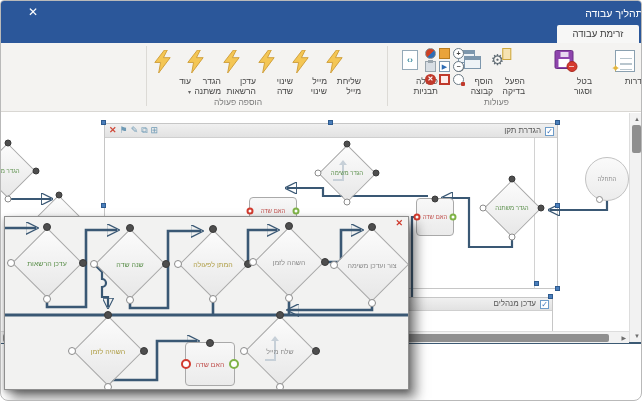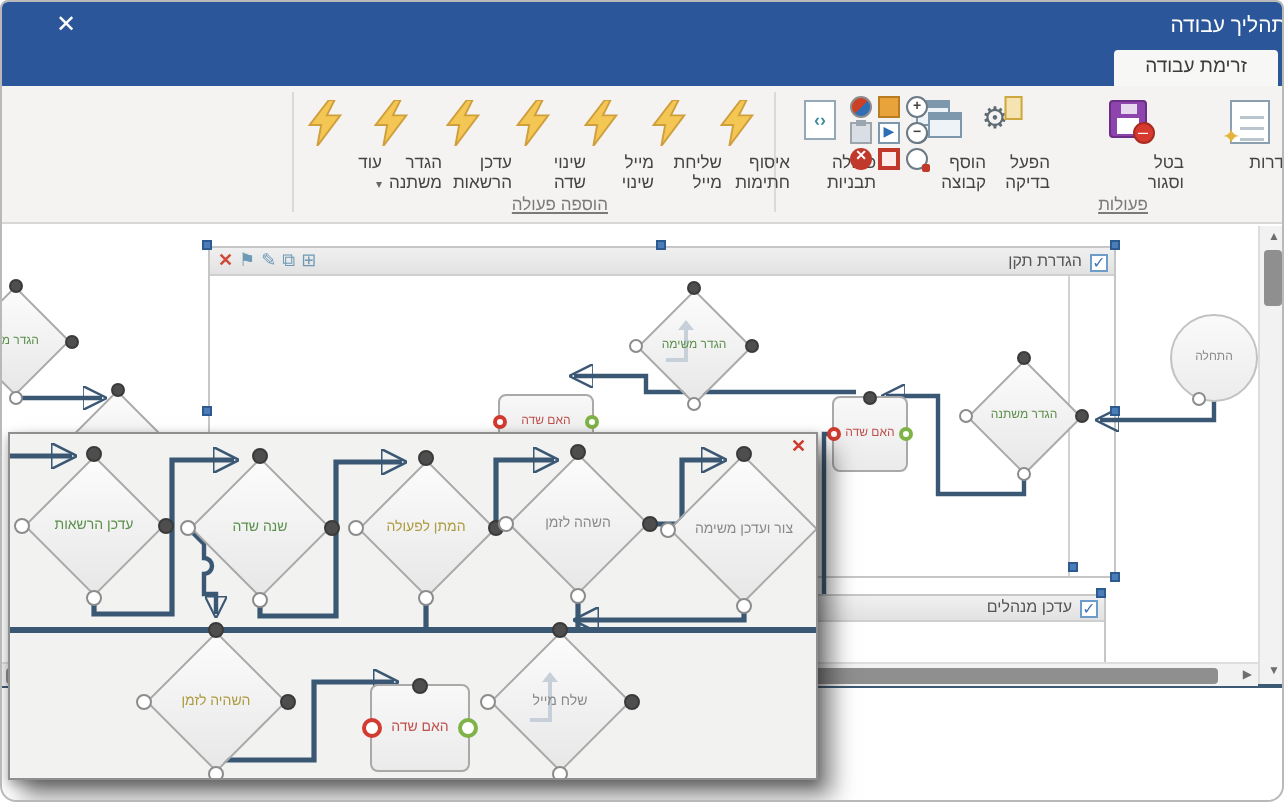--- a/index.html
+++ b/index.html
@@ -10,21 +10,21 @@
   
   .titlebar{position:absolute;left:0;top:0;width:642px;height:42px;background:#2b579a;}
   .win-title{position:absolute;right:0;top:6px;color:#fff;font-size:10.5px;direction:rtl;}
   .win-close{position:absolute;left:27px;top:4px;color:#fff;font-size:12px;cursor:pointer;}
   .tab{position:absolute;left:556px;top:24px;width:82px;height:18px;background:#f7f7f6;
        border-radius:2px 2px 0 0;text-align:center;font-size:9.5px;color:#3b3b3b;line-height:18px;direction:rtl;}
 
   
   .ribbon{position:absolute;left:0;top:42px;width:642px;height:69px;background:#f4f3f1;border-bottom:1px solid #d9d7d3;}
   .rdiv{position:absolute;top:3px;width:1px;height:60px;background:#dcdad6;}
-  .glabel{position:absolute;top:54px;font-size:8.5px;color:#7a7a7a;direction:rtl;text-align:right;width:90px;text-decoration:underline;}
+  .glabel{position:absolute;top:54px;font-size:8.5px;color:#7a7a7a;direction:rtl;text-align:left;width:90px;}
   .rbtn{position:absolute;top:3px;height:62px;text-align:center;cursor:pointer;}
   .ricon{position:relative;height:28px;margin-top:2px;}
   .rlbl{font-size:8.5px;line-height:10px;color:#444;direction:rtl;padding-left:43px;}
   .bolt{display:inline-block;margin-top:2px;}
   .more-arrow{font-size:6px;color:#666;line-height:6px;}
 
   
   .ic{position:absolute;left:50%;top:2px;transform:translateX(-50%);}
   .ic-settings{width:20px;height:22px;background:#fff;border:1px solid #8aa0b0;
     background-image:repeating-linear-gradient(#fff 0 4px,#b9c6ce 4px 5.5px);background-size:12px 18px;background-position:4px 3px;background-repeat:no-repeat;}
@@ -186,26 +186,20 @@
     <span class="si si-pin" style="left:424px;top:5px"></span>
     <span class="si si-clip" style="left:424px;top:18px"></span>
     <span class="si si-x" style="left:424px;top:31px">✕</span>
     <span class="si si-osq" style="left:438px;top:5px"></span>
     <span class="si si-asq" style="left:438px;top:18px">▶</span>
     <span class="si si-rsq" style="left:438px;top:31px"></span>
     <span class="si si-zoom" style="left:452px;top:5px">+</span>
     <span class="si si-zoom" style="left:452px;top:18px">−</span>
     <span class="si si-zoom si-zr" style="left:452px;top:31px"></span>
 
-    <div class="rbtn" style="left:351px;width:33px">
-      <div class="ricon"><svg class="bolt" viewBox="0 0 16 24" width="17" height="23">
-            <use href="#bolt"></use>
-          </svg></div>
-      <div class="rlbl"><span>איסוף</span><br><span>חתימות</span></div>
-    </div>
     <div class="rbtn" style="left:317px;width:33px">
       <div class="ricon"><svg class="bolt" viewBox="0 0 16 24" width="17" height="23">
             <use href="#bolt"></use>
           </svg></div>
       <div class="rlbl"><span>שליחת</span><br><span>מייל</span></div>
     </div>
     <div class="rbtn" style="left:283px;width:33px">
       <div class="ricon"><svg class="bolt" viewBox="0 0 16 24" width="17" height="23">
             <use href="#bolt"></use>
           </svg></div>

